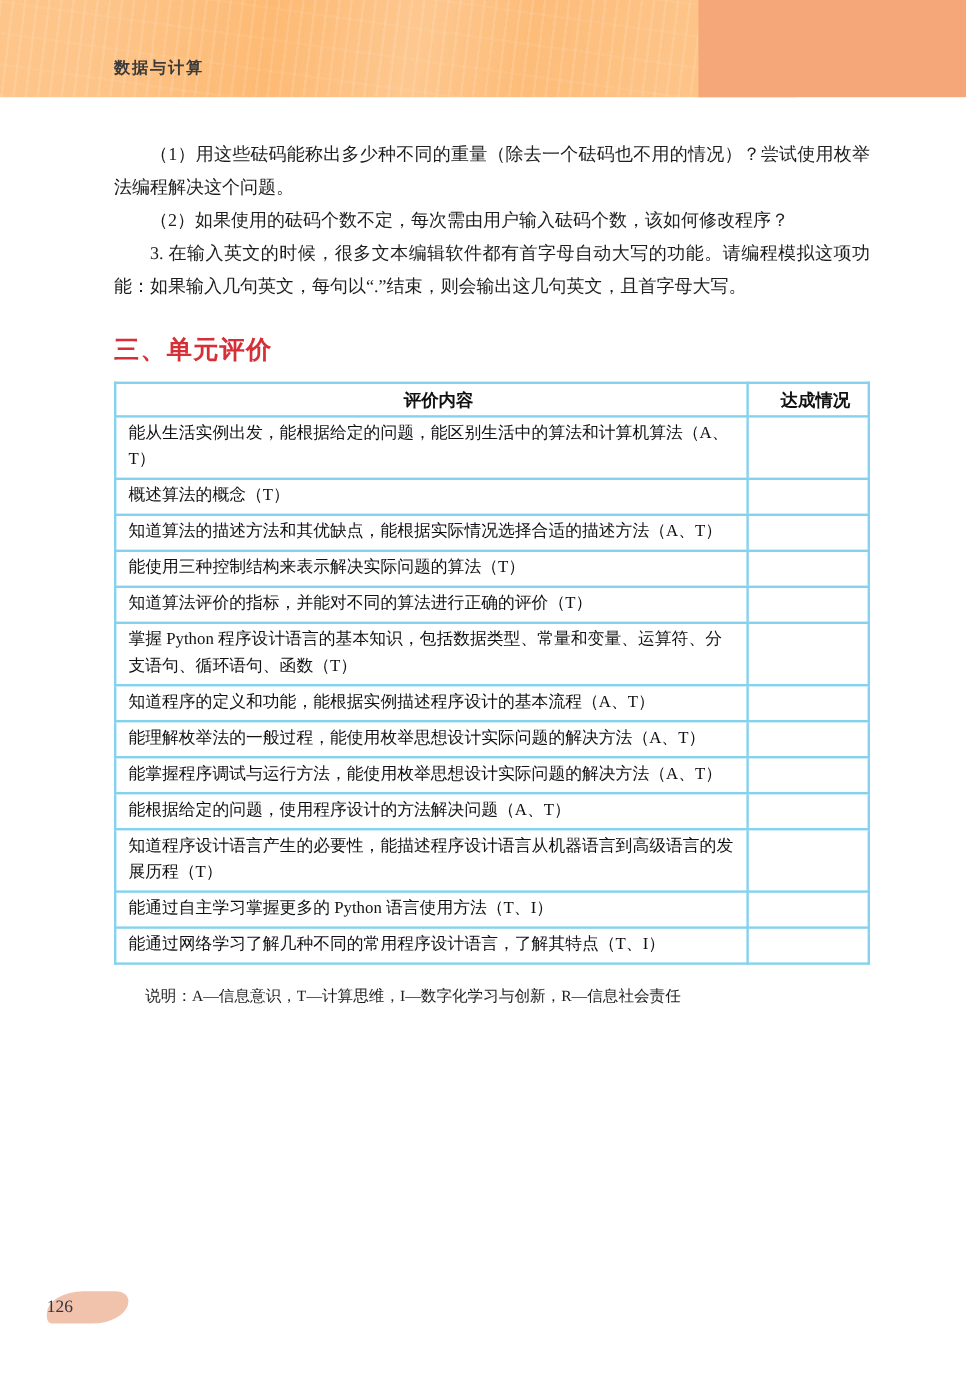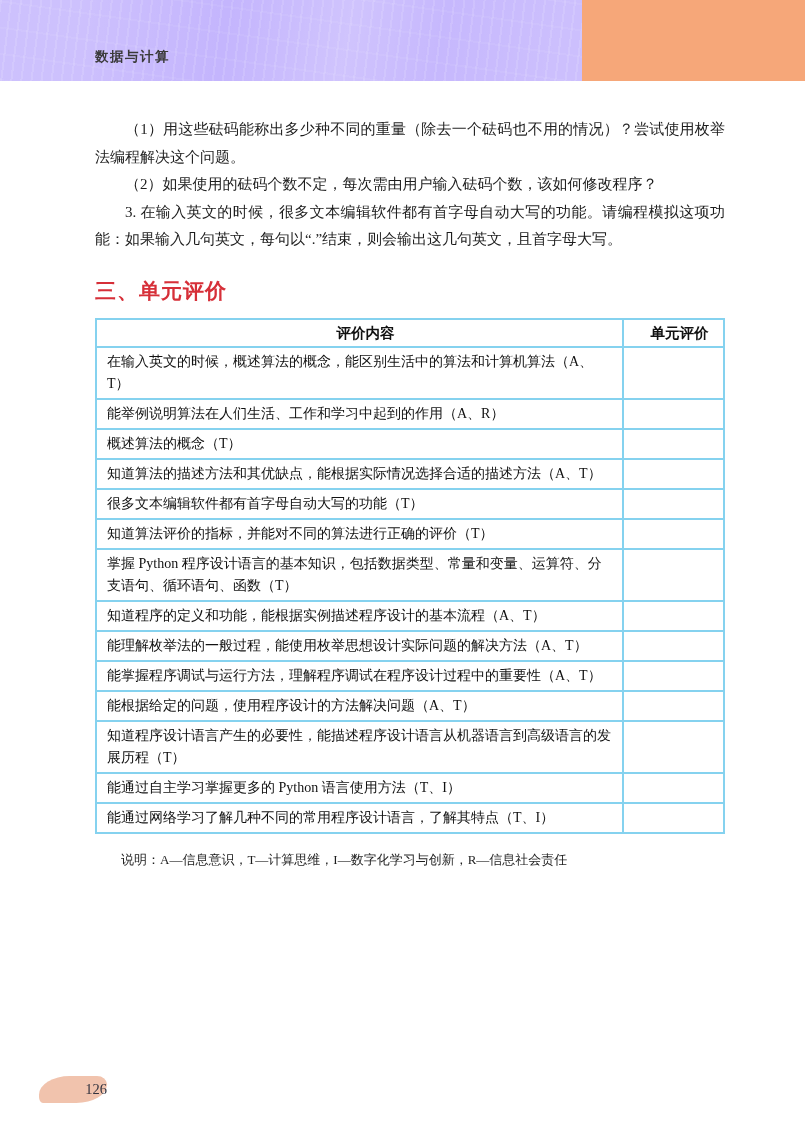--- a/index.html
+++ b/index.html
@@ -10,21 +10,21 @@
     background:#ffffff;
     overflow:hidden;
     font-family:"Liberation Serif", serif;
     color:#1d1d1d;
   }
 
   
   .band {
     position:absolute; top:0; left:0;
     width:664px; height:81px;
-    background:#c4b5fd;
+    background:#fdba74;
     overflow:hidden;
   }
   .band-texture {
     position:absolute; inset:0;
     background:
       repeating-linear-gradient(97deg, rgba(255,255,255,0.12) 0 2px, rgba(255,255,255,0) 2px 10px),
       repeating-linear-gradient(8deg, rgba(255,255,255,0.06) 0 2px, rgba(255,255,255,0) 2px 26px),
       linear-gradient(100deg, rgba(255,255,255,0.16) 12%, rgba(255,255,255,0) 34%, rgba(255,255,255,0.20) 52%, rgba(255,255,255,0.04) 66%, rgba(255,255,255,0.14) 84%);
   }
   .band-label {
@@ -93,21 +93,21 @@
     font-size:13px; line-height:20px;
     color:#1d1d1d;
   }
 
   
   .page-number {
     position:absolute; left:39px; top:1076px;
     width:68px; height:27px;
     background:#f1c3ad;
     border-radius:62% 20% 62% 8% / 95% 42% 95% 30%;
-    display:flex; align-items:center; justify-content:flex-end;
+    display:flex; align-items:center; justify-content:flex-start;
   }
   .page-number span {
     font-size:14.5px; color:#33333f;
     font-family:"Liberation Serif", serif;
   }
 </style>
 </head>
 <body>
 
 <div class="page">
@@ -128,62 +128,58 @@
 
   <div class="table-wrap">
     <table class="eval">
       <colgroup>
           <col class="c-content">
           <col class="c-status">
         </colgroup>
       <thead>
         <tr>
           <th>评价内容</th>
-          <th>单元评价</th>
+          <th>达成情况</th>
         </tr>
       </thead>
       <tbody>
           <tr>
-            <td class="cell-content">在输入英文的时候，概述算法的概念，能区别生活中的算法和计算机算法（A、T）</td>
-            <td class="cell-status"></td>
-          </tr>
-          <tr>
-            <td class="cell-content">能举例说明算法在人们生活、工作和学习中起到的作用（A、R）</td>
+            <td class="cell-content">能从生活实例出发，能根据给定的问题，能区别生活中的算法和计算机算法（A、T）</td>
             <td class="cell-status"></td>
           </tr>
           <tr>
             <td class="cell-content">概述算法的概念（T）</td>
             <td class="cell-status"></td>
           </tr>
           <tr>
             <td class="cell-content">知道算法的描述方法和其优缺点，能根据实际情况选择合适的描述方法（A、T）</td>
             <td class="cell-status"></td>
           </tr>
           <tr>
-            <td class="cell-content">很多文本编辑软件都有首字母自动大写的功能（T）</td>
+            <td class="cell-content">能使用三种控制结构来表示解决实际问题的算法（T）</td>
             <td class="cell-status"></td>
           </tr>
           <tr>
             <td class="cell-content">知道算法评价的指标，并能对不同的算法进行正确的评价（T）</td>
             <td class="cell-status"></td>
           </tr>
           <tr>
             <td class="cell-content">掌握 Python 程序设计语言的基本知识，包括数据类型、常量和变量、运算符、分支语句、循环语句、函数（T）</td>
             <td class="cell-status"></td>
           </tr>
           <tr>
             <td class="cell-content">知道程序的定义和功能，能根据实例描述程序设计的基本流程（A、T）</td>
             <td class="cell-status"></td>
           </tr>
           <tr>
             <td class="cell-content">能理解枚举法的一般过程，能使用枚举思想设计实际问题的解决方法（A、T）</td>
             <td class="cell-status"></td>
           </tr>
           <tr>
-            <td class="cell-content">能掌握程序调试与运行方法，理解程序调试在程序设计过程中的重要性（A、T）</td>
+            <td class="cell-content">能掌握程序调试与运行方法，能使用枚举思想设计实际问题的解决方法（A、T）</td>
             <td class="cell-status"></td>
           </tr>
           <tr>
             <td class="cell-content">能根据给定的问题，使用程序设计的方法解决问题（A、T）</td>
             <td class="cell-status"></td>
           </tr>
           <tr>
             <td class="cell-content">知道程序设计语言产生的必要性，能描述程序设计语言从机器语言到高级语言的发展历程（T）</td>
             <td class="cell-status"></td>
           </tr>

